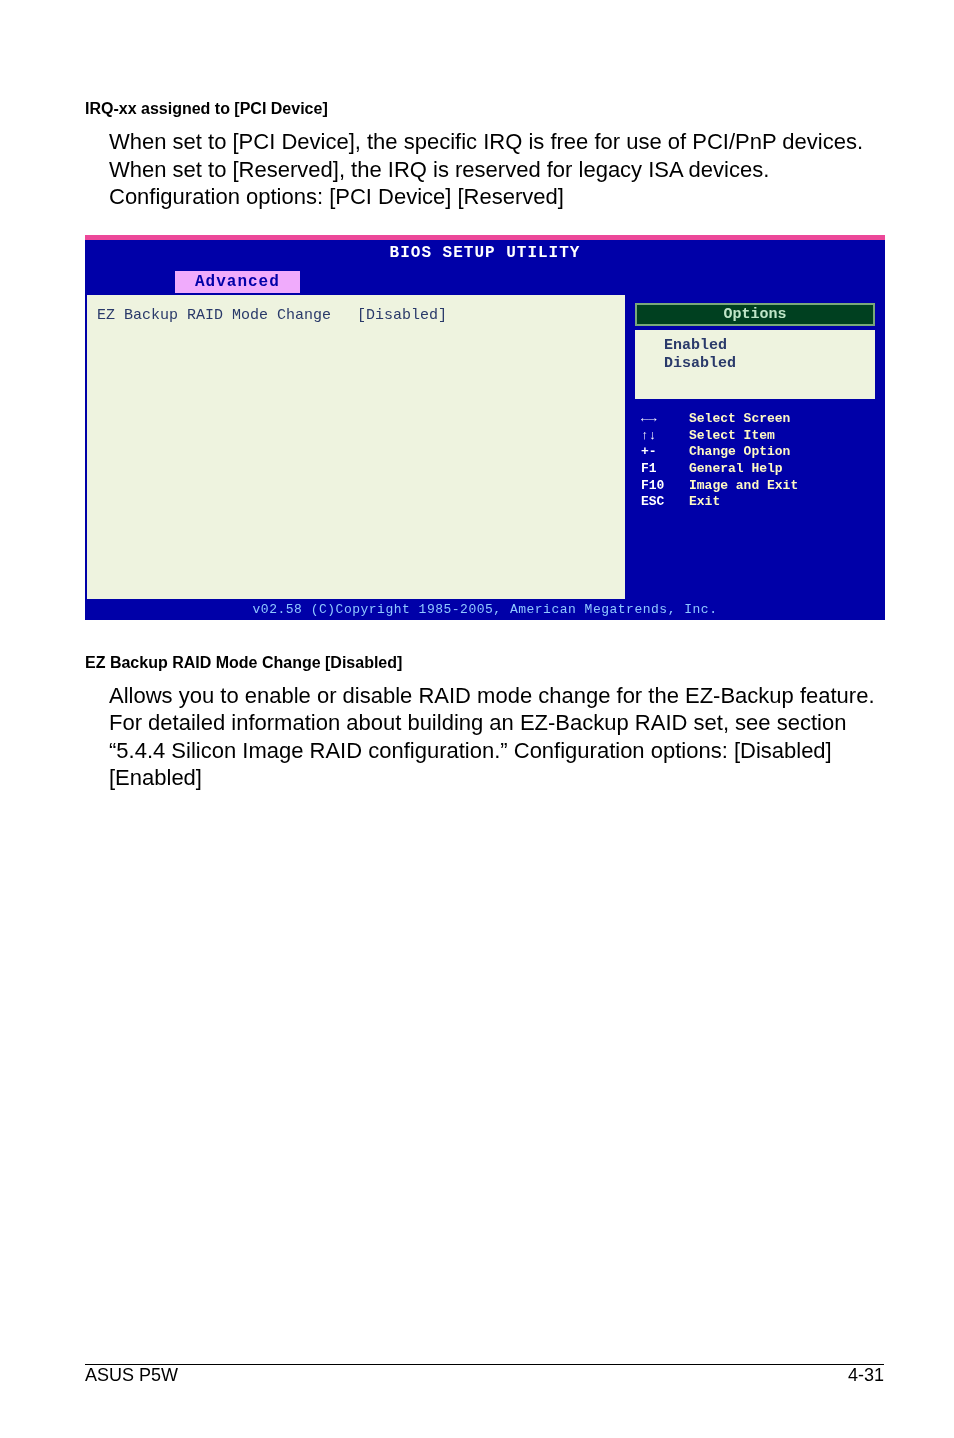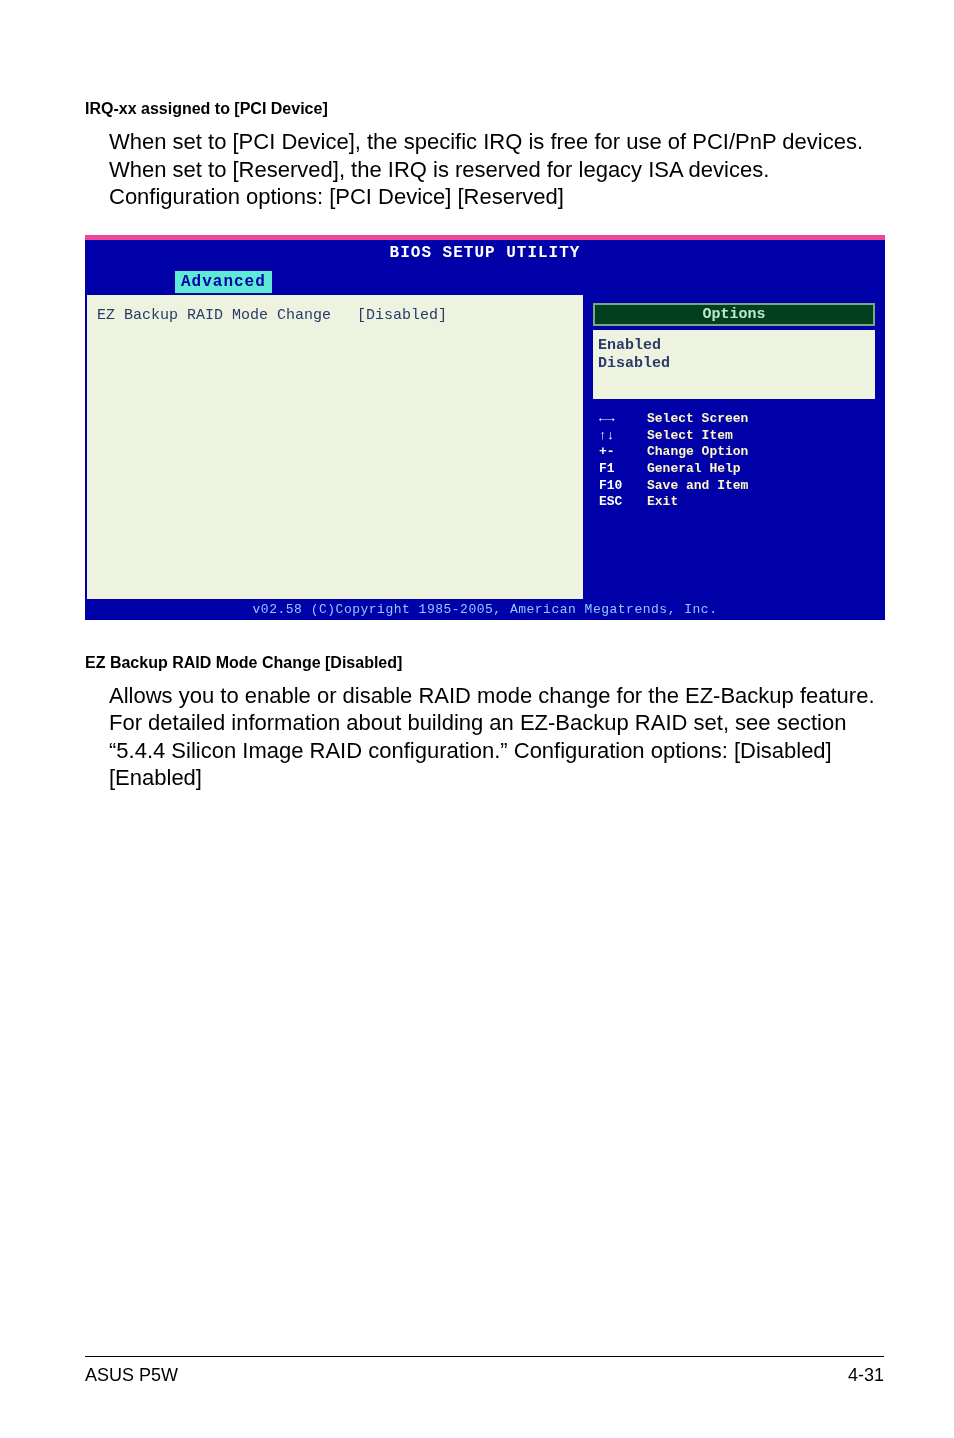--- a/index.html
+++ b/index.html
@@ -43,25 +43,25 @@
     font-weight: bold;
     text-align: center;
     font-size: 16px;
     padding-top: 4px;
     letter-spacing: 1px;
   }
   .bios-tab {
     position: absolute;
     left: 90px;
     bottom: 0;
-    background: #5eead4;
+    background: #f0abfc;
     color: #0000a8;
     font-weight: bold;
     font-size: 16px;
-    padding: 2px 6px;
+    padding: 2px 20px;
     letter-spacing: 1px;
   }
   .bios-body {
     display: flex;
     background: #0000a8;
   }
   .bios-left {
     flex: 1;
     background: #eef3df;
     border: 2px solid #0000a8;
@@ -70,21 +70,21 @@
     height: 308px;
   }
   .bios-setting-row {
     display: flex;
     color: #2a3a6a;
     font-size: 15px;
     font-weight: normal;
   }
   .bios-setting-label { width: 260px; }
   .bios-right {
-    width: 302px;
+    width: 260px;
     background: #0000a8;
     border: 2px solid #0000a8;
     color: #fff;
     position: relative;
     padding: 0;
   }
   .opt-header {
     background: #004020;
     color: #bfe6c8;
     border: 2px solid #7aa87a;
@@ -93,21 +93,21 @@
     font-size: 15px;
     margin: 8px 8px 4px 8px;
     padding: 1px 0;
   }
   .opt-box {
     background: #eef3df;
     color: #2a3a6a;
     font-weight: bold;
     font-size: 15px;
     margin: 0 8px 6px 8px;
-    padding: 6px 10px 24px 4px;
+    padding: 6px 10px 24px 28px;
     border: 1px solid #eef3df;
     line-height: 1.25;
   }
   .nav-hints {
     padding: 6px 10px 8px 14px;
     font-size: 13px;
     font-weight: bold;
     line-height: 1.28;
   }
   .nav-row { display: flex; }
@@ -123,21 +123,20 @@
     letter-spacing: 0.5px;
   }
 
   
   .page-footer {
     position: absolute;
     bottom: 52px;
     left: 85px;
     right: 70px;
     border-top: 1px solid #000;
-    padding-top: 8px;
     display: flex;
     justify-content: space-between;
     font-size: 18px;
   }
 </style>
 </head>
 <body>
 
 <div class="content">
 
@@ -174,21 +173,21 @@
           <div class="nav-row">
               <span class="nav-key">+-</span>
               <span class="nav-desc">Change Option</span>
             </div>
           <div class="nav-row">
               <span class="nav-key">F1</span>
               <span class="nav-desc">General Help</span>
             </div>
           <div class="nav-row">
               <span class="nav-key">F10</span>
-              <span class="nav-desc">Save and Item</span>
+              <span class="nav-desc">Image and Exit</span>
             </div>
           <div class="nav-row">
               <span class="nav-key">ESC</span>
               <span class="nav-desc">Exit</span>
             </div>
         </div>
       </div>
     </div>
     <div class="bios-footer">v02.58 (C)Copyright 1985-2005, American Megatrends, Inc.</div>
   </div>

